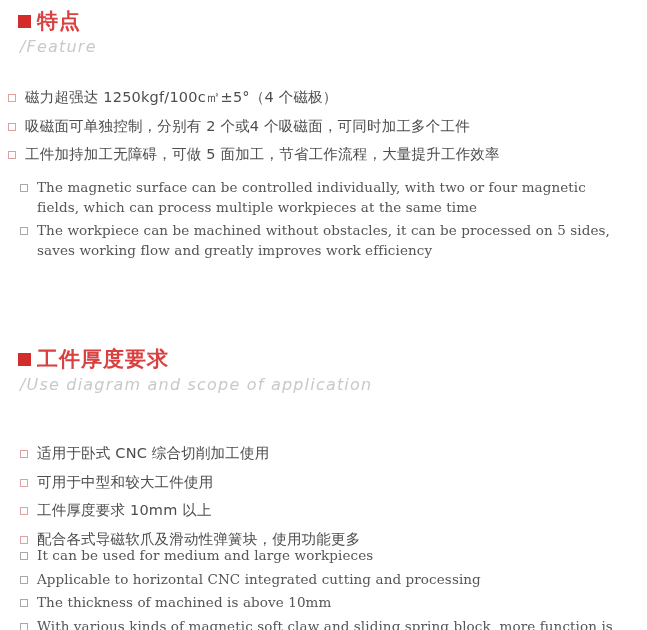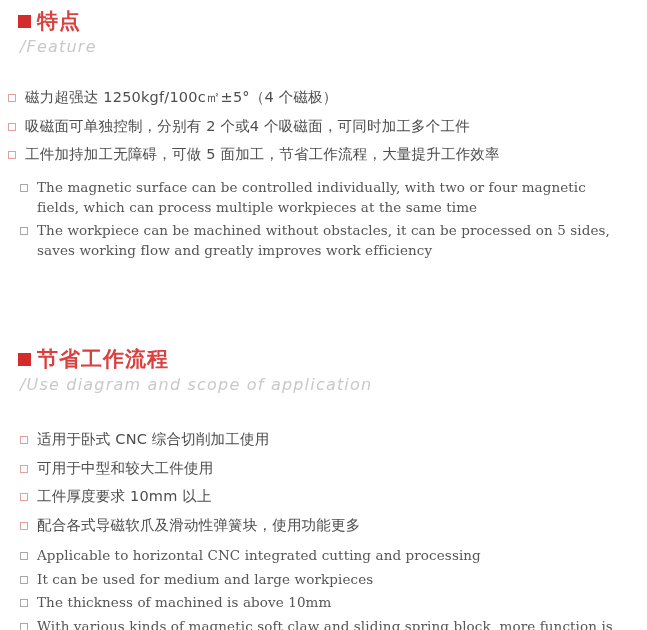--- a/index.html
+++ b/index.html
@@ -94,21 +94,21 @@
   .bullet.en {
     margin-bottom: 4px;
   }
 
   
   #section-feature { position: absolute; left: 18px; top: 10px; width: 612px; }
   #feature-cn { position: absolute; left: 8px; top: 88px; width: 600px; }
   #feature-en { position: absolute; left: 20px; top: 178px; width: 600px; }
 
   #section-usage { position: absolute; left: 18px; top: 348px; width: 612px; }
-  #usage-cn { position: absolute; left: 20px; top: 430px; width: 600px; }
+  #usage-cn { position: absolute; left: 20px; top: 444px; width: 600px; }
   #usage-en { position: absolute; left: 20px; top: 546px; width: 600px; }
 </style>
 </head>
 <body>
 
 <div class="page">
 
   <div class="section" id="section-feature">
     <div class="sec-title">
       <span class="sec-square"></span>
@@ -139,21 +139,21 @@
     </li>
     <li class="bullet en gray">
       <span class="box"></span>
       <span class="txt">The workpiece can be machined without obstacles, it can be processed on 5 sides, saves working flow and greatly improves work efficiency</span>
     </li>
   </ul>
 
   <div class="section" id="section-usage">
     <div class="sec-title">
       <span class="sec-square"></span>
-      <span>节省工作流程</span>
+      <span>工件厚度要求</span>
     </div>
     <div class="sec-sub">/Use diagram and scope of application</div>
   </div>
 
   <ul class="bullets" id="usage-cn">
     <li class="bullet">
       <span class="box"></span>
       <span class="txt">适用于卧式 CNC 综合切削加工使用</span>
     </li>
     <li class="bullet">
@@ -166,25 +166,25 @@
     </li>
     <li class="bullet">
       <span class="box"></span>
       <span class="txt">配合各式导磁软爪及滑动性弹簧块，使用功能更多</span>
     </li>
   </ul>
 
   <ul class="bullets" id="usage-en">
     <li class="bullet en gray">
       <span class="box"></span>
-      <span class="txt">Applicable to horizontal CNC integrated cutting and processing</span>
+      <span class="txt">It can be used for medium and large workpieces</span>
     </li>
     <li class="bullet en gray">
       <span class="box"></span>
-      <span class="txt">It can be used for medium and large workpieces</span>
+      <span class="txt">Applicable to horizontal CNC integrated cutting and processing</span>
     </li>
     <li class="bullet en gray">
       <span class="box"></span>
       <span class="txt">The thickness of machined is above 10mm</span>
     </li>
     <li class="bullet en gray">
       <span class="box"></span>
       <span class="txt">With various kinds of magnetic soft claw and sliding spring block, more function is used</span>
     </li>
   </ul>

